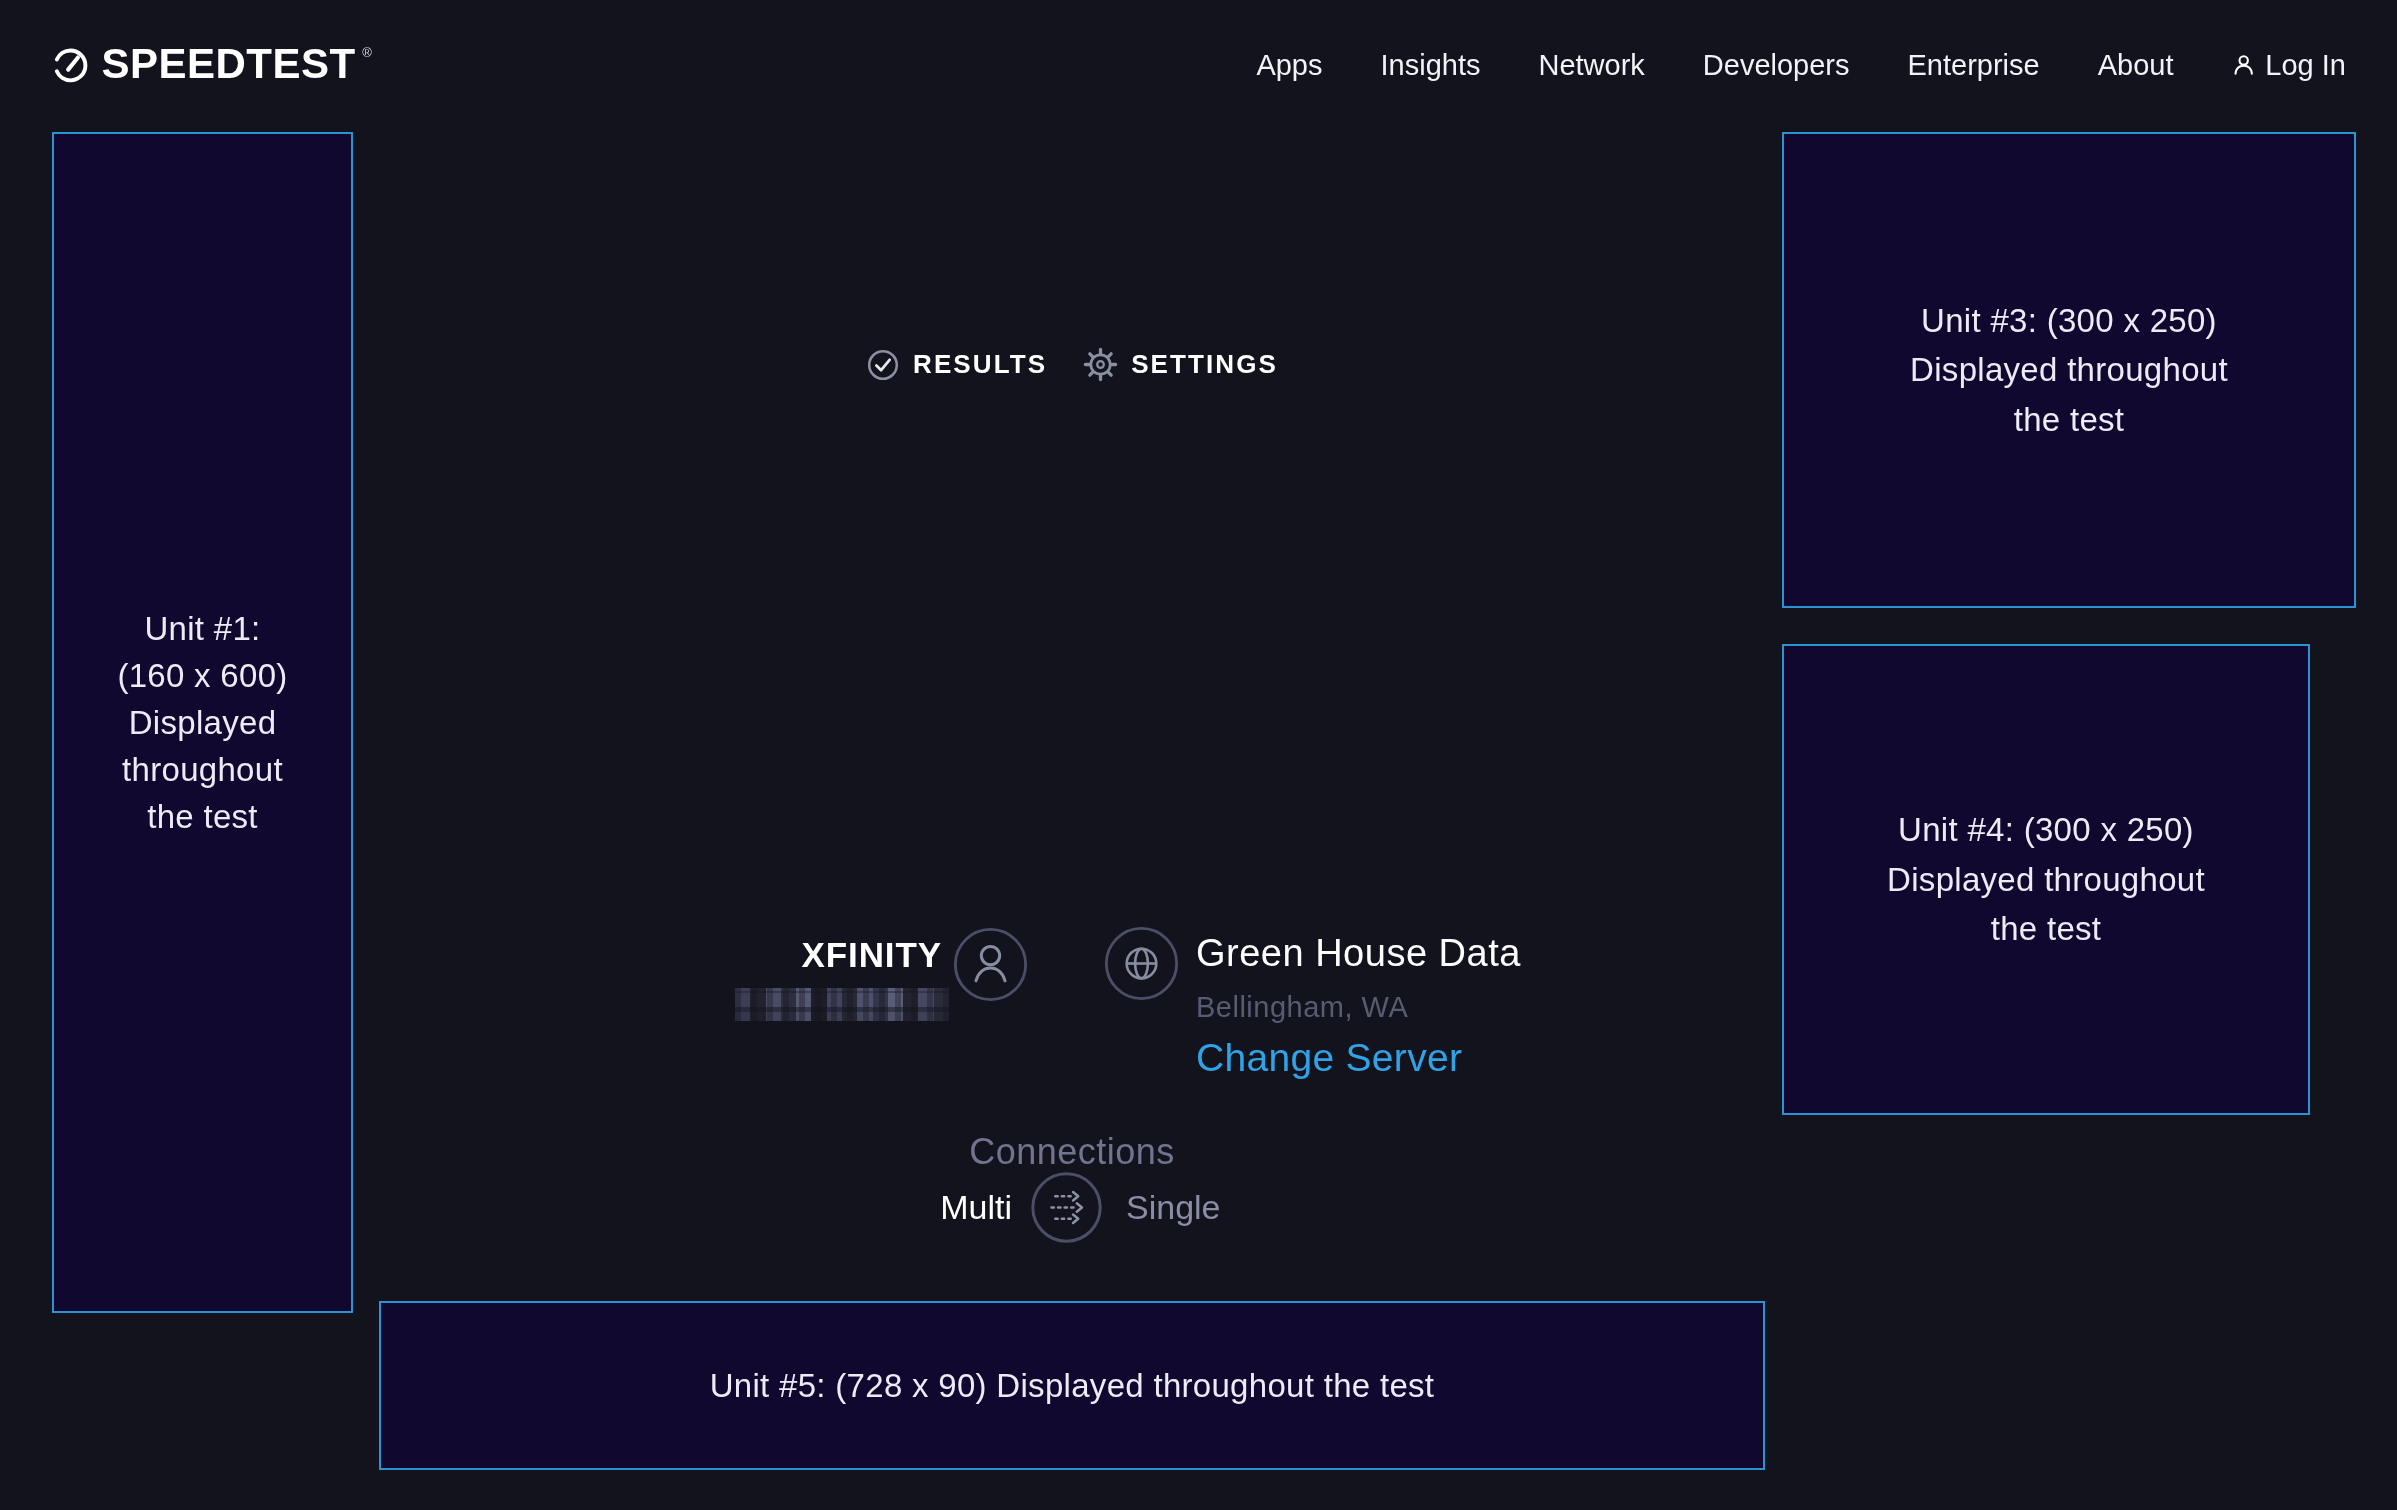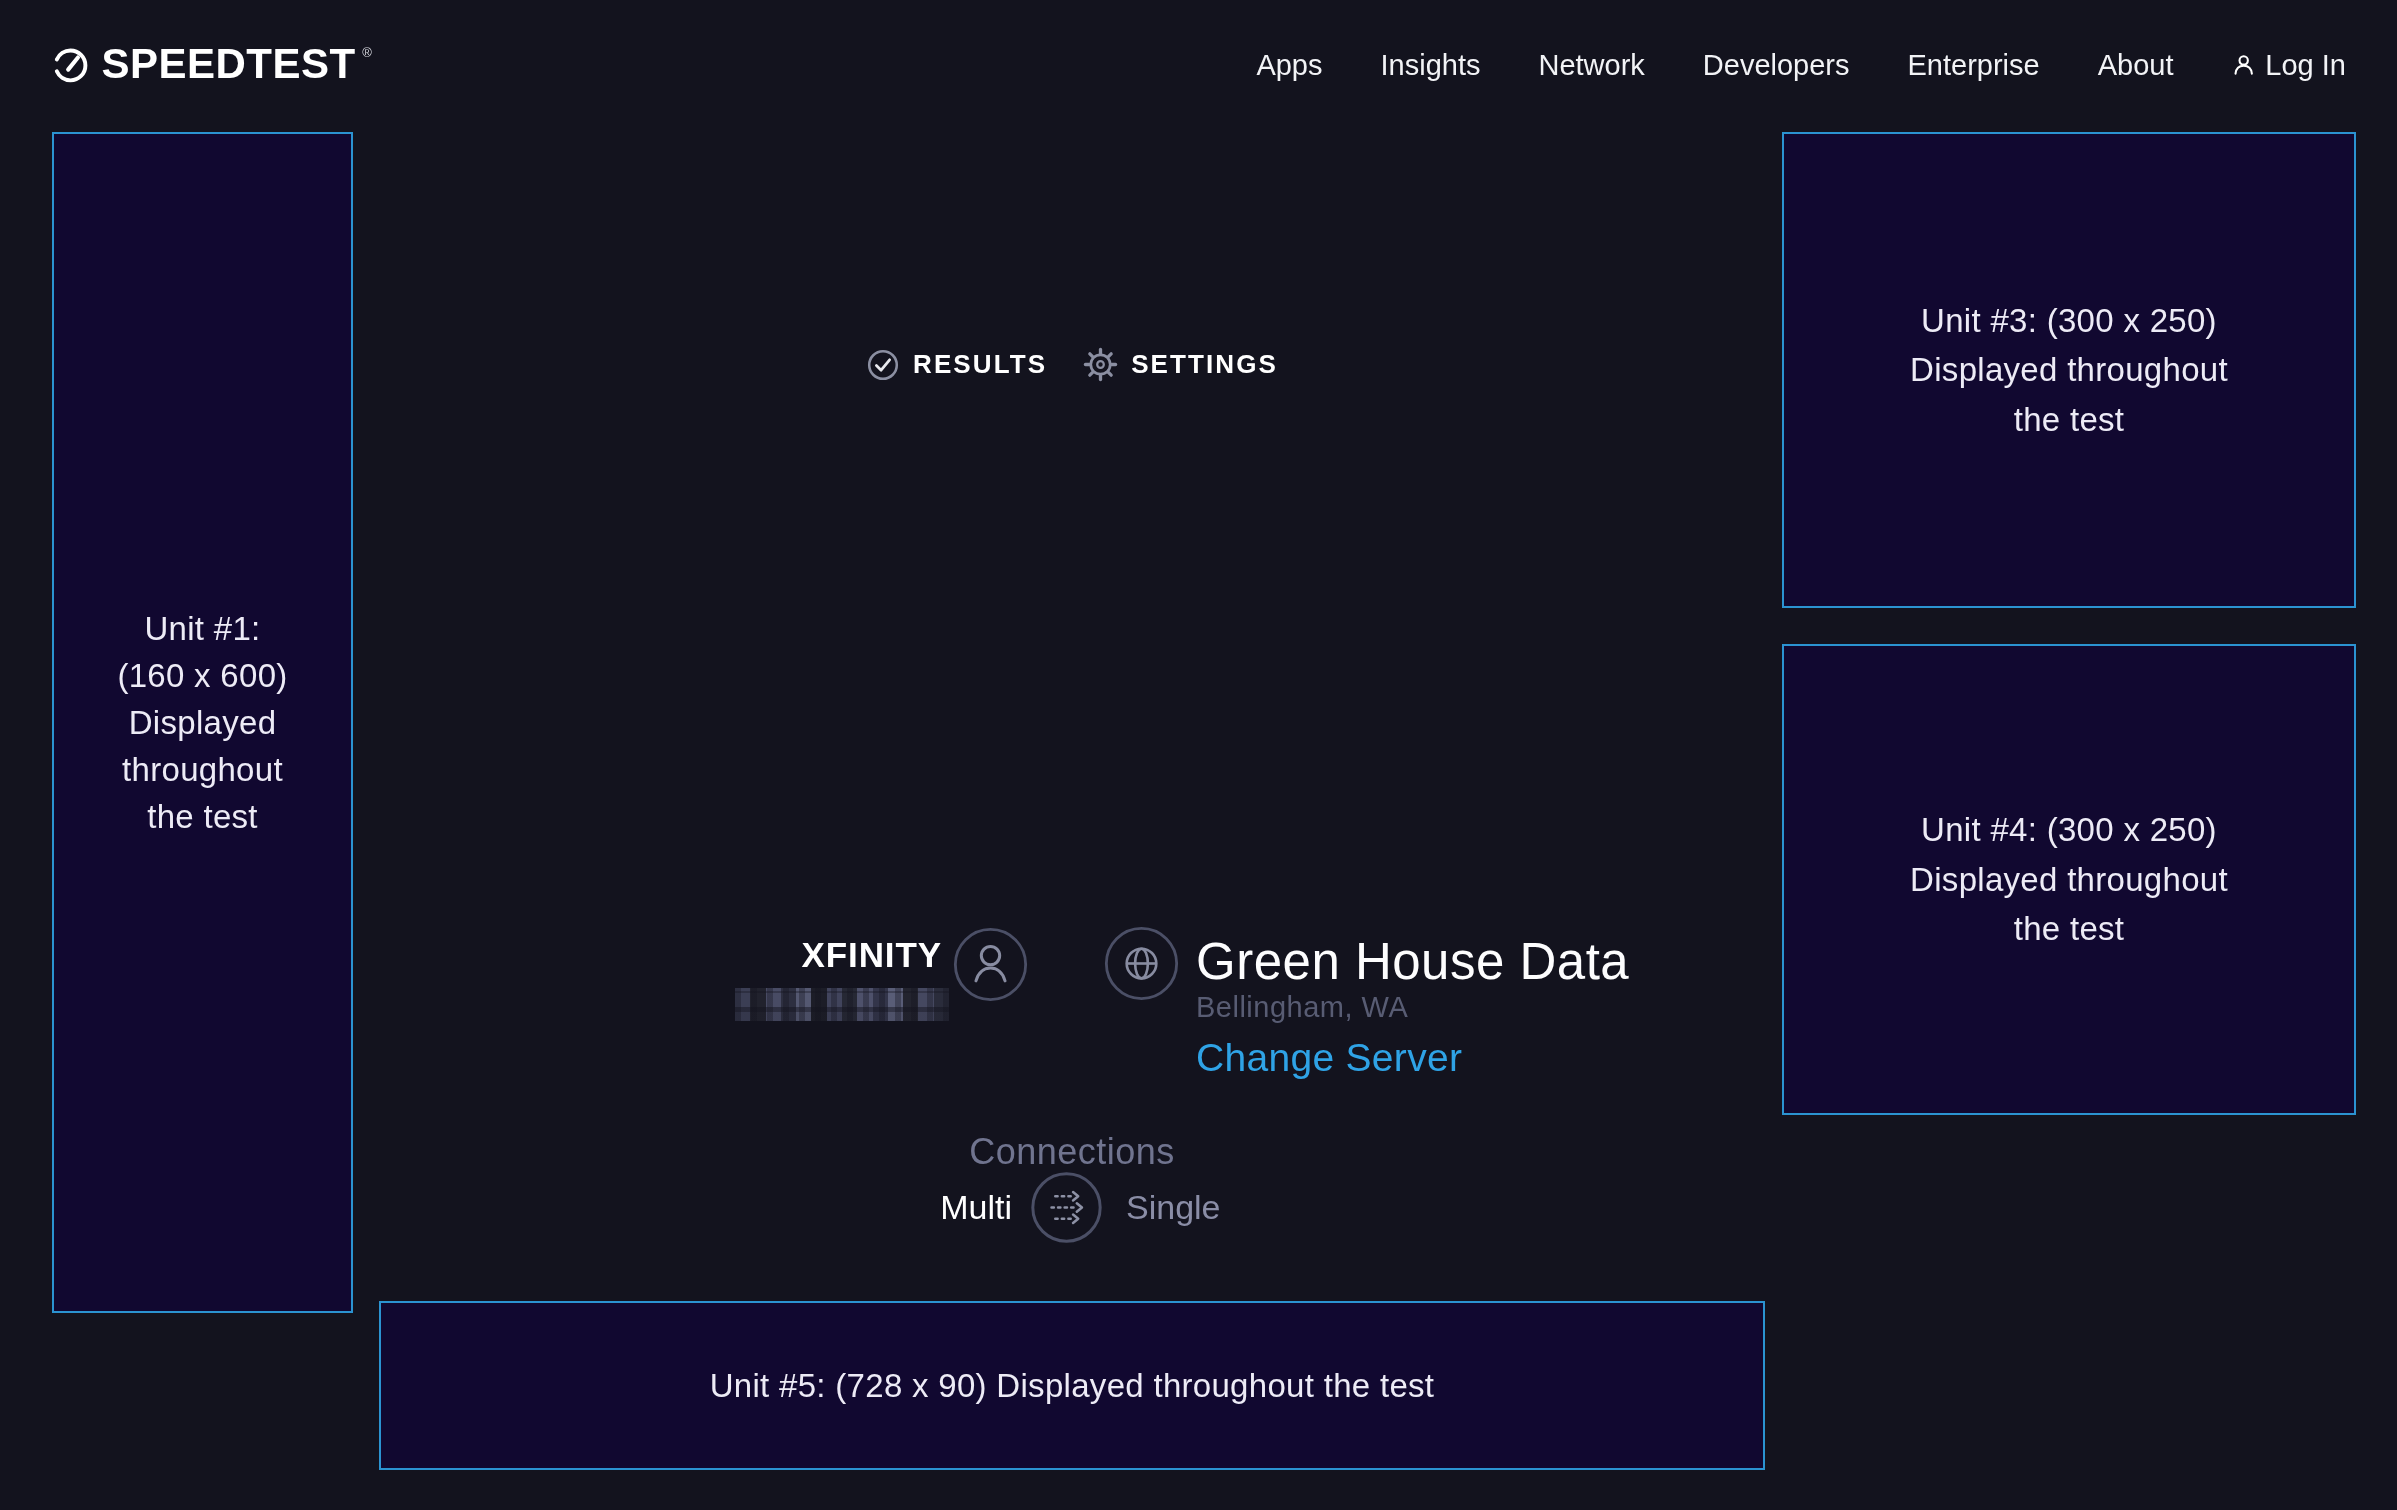--- a/index.html
+++ b/index.html
@@ -25,21 +25,21 @@
     display:flex;align-items:center;justify-content:center;
     text-align:center;
   }
   .ad-text{
     white-space:pre-line;color:#edebf6;font-size:33px;line-height:1.5;letter-spacing:0.3px;
   }
   .unit1{left:52px;top:132px;width:301px;height:1181px;}
   .unit1 .ad-text{line-height:1.43;}
   .unit2{left:379px;top:132px;width:1386px;height:168px;}
   .unit3{left:1782px;top:132px;width:574px;height:476px;}
-  .unit4{left:1782px;top:644px;width:574px;height:471px;}
+  .unit4{left:1782px;top:644px;width:528px;height:471px;}
   .unit5{left:379px;top:1301px;width:1386px;height:169px;}
   
   .tabs{position:absolute;left:379px;top:347px;width:1386px;display:flex;justify-content:center;align-items:center;gap:36px;}
   .tab{display:flex;align-items:center;gap:13px;cursor:pointer;background:none;border:none;padding:0;}
   .tab-label{color:#fff;font-size:26px;font-weight:bold;letter-spacing:2.1px;font-family:"Liberation Sans","DejaVu Sans",sans-serif;}
   
   .go{position:absolute;left:883px;top:492px;width:377px;height:377px;cursor:pointer;background:none;border:none;padding:0;}
   .go svg{position:absolute;left:0;top:0;}
   .go-label{
     position:absolute;inset:0;display:flex;align-items:center;justify-content:center;
@@ -51,21 +51,21 @@
     font-size:35px;font-weight:bold;letter-spacing:0.9px;color:#fff;}
   .redacted{position:absolute;left:735px;top:988px;width:214px;height:33px;display:flex;overflow:hidden;}
   .redacted .rblock{flex:1 1 auto;height:100%;}
   .redacted::after{content:"";position:absolute;inset:0;
     background:
       linear-gradient(180deg,rgba(19,19,30,0) 0 8%,rgba(19,19,30,.35) 8% 16%,rgba(19,19,30,0) 16% 58%,rgba(19,19,30,.5) 58% 72%,rgba(19,19,30,.15) 72% 100%),
       repeating-linear-gradient(90deg,rgba(19,19,30,.35) 0 5.6px,rgba(19,19,30,0) 5.6px 16px);}
   .badge{position:absolute;}
   .user-badge{left:953px;top:927px;}
   .globe-badge{left:1104px;top:926px;}
-  .server-name{position:absolute;left:1196px;top:932px;font-size:51px;color:#fdfdfe;letter-spacing:0.5px;}
+  .server-name{position:absolute;left:1196px;top:932px;font-size:38px;color:#fdfdfe;letter-spacing:0.5px;}
   .server-loc{position:absolute;left:1196px;top:991px;font-size:29px;color:var(--muted,#585c73);letter-spacing:0.5px;}
   .change-server{position:absolute;left:1196px;top:1036px;font-size:39px;color:var(--link-blue,#29a4e1);cursor:pointer;text-decoration:none;letter-spacing:0.3px;}
   
   .connections-label{position:absolute;left:379px;top:1131px;width:1386px;text-align:center;
     font-size:36px;color:var(--connections-label,#70748f);letter-spacing:0.5px;}
   .multi-label{position:absolute;left:847px;top:1188px;width:165px;text-align:right;font-size:34px;color:#fff;cursor:pointer;}
   .single-label{position:absolute;left:1126px;top:1188px;font-size:34px;color:var(--single-gray,#8a8da6);cursor:pointer;}
   .conn-toggle{position:absolute;left:1030px;top:1171px;width:73px;height:73px;background:none;border:none;padding:0;cursor:pointer;}
 </style>
 </head>

